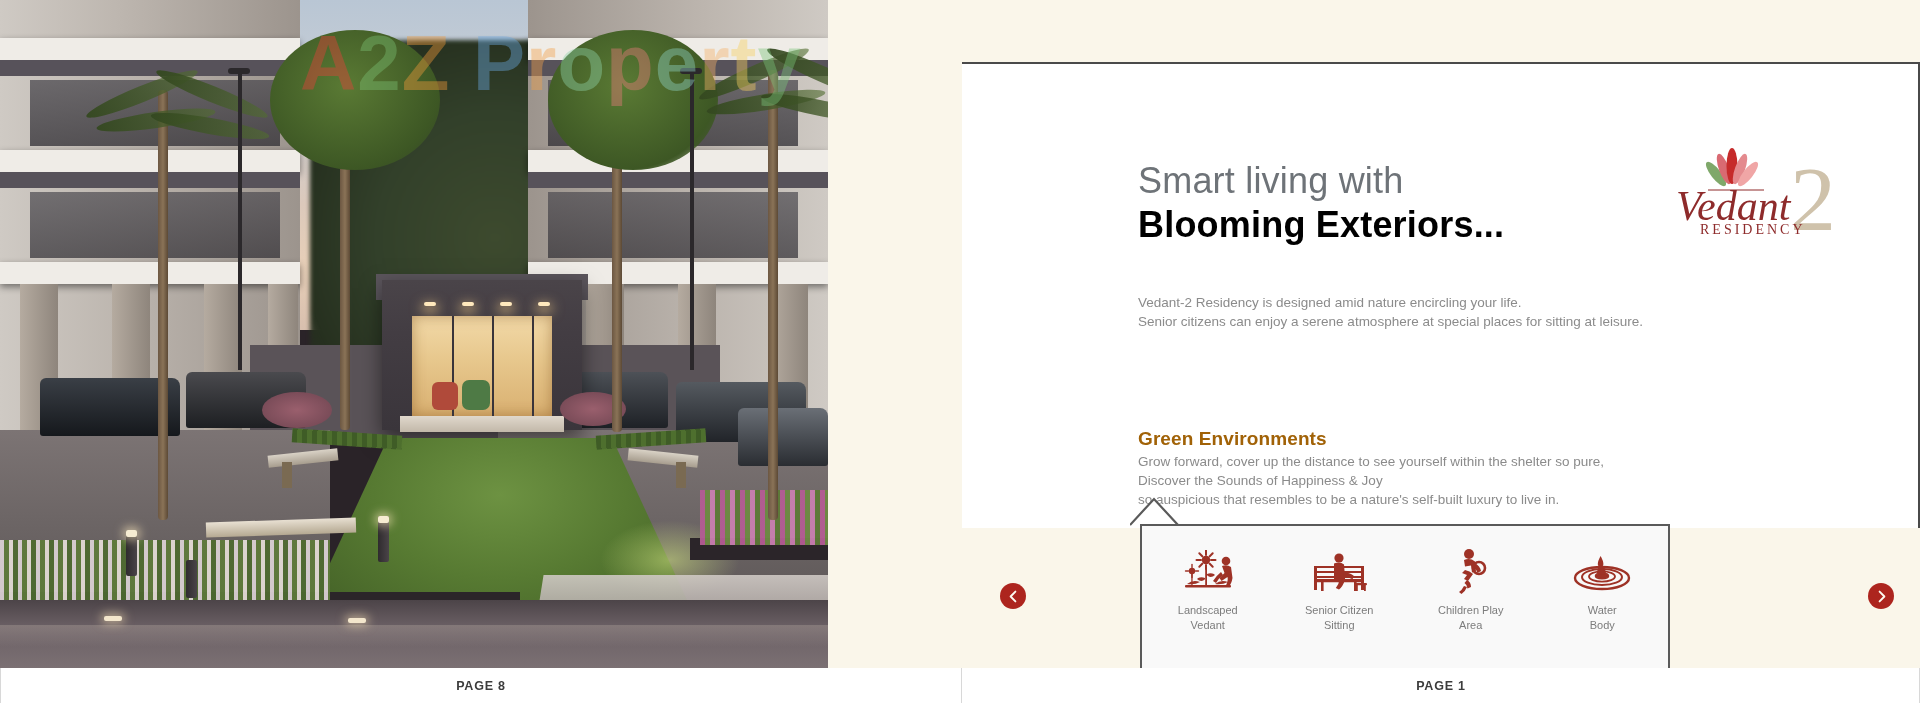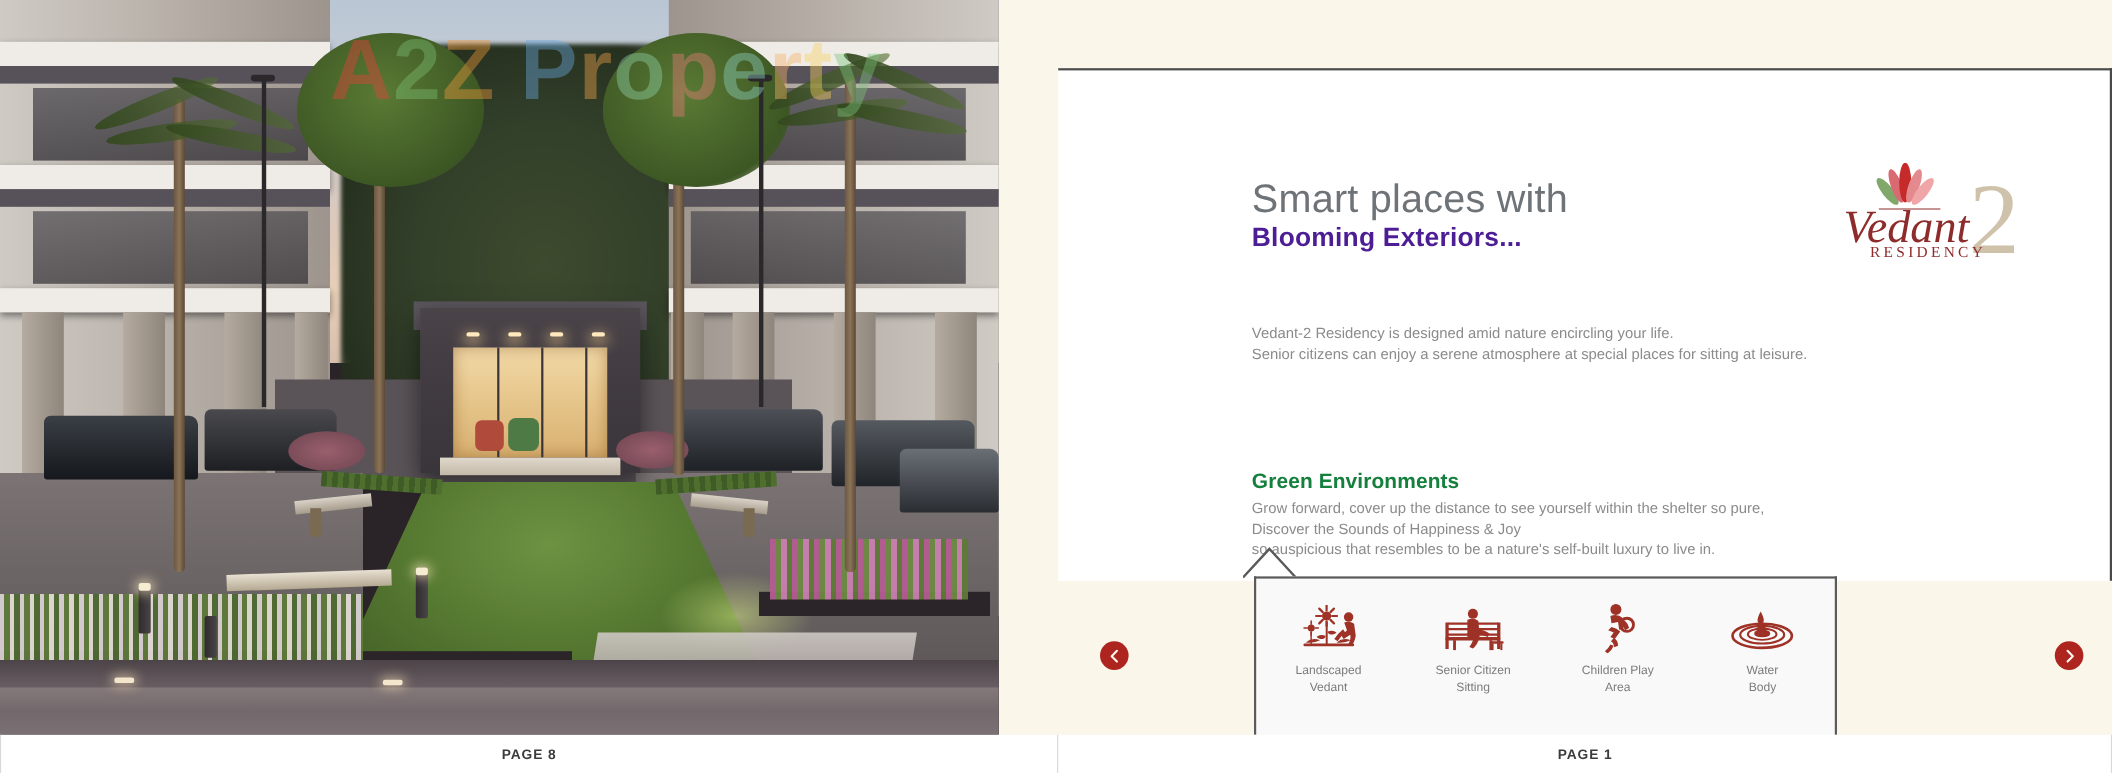--- a/index.html
+++ b/index.html
@@ -2,21 +2,21 @@
 <html><head>
 <meta charset="utf-8">
 <style>
   * { margin:0; padding:0; box-sizing:border-box; }
   html,body { width:1920px; height:703px; overflow:hidden; background:#fff;
               font-family:"Liberation Sans", sans-serif; }
 
   #viewer { position:relative; width:1920px; height:703px; background:#faf6ea; }
 
   
-  .photo-pane { position:absolute; left:0; top:0; width:908px; height:668px; overflow:hidden; background:#2a2328; }
+  .photo-pane { position:absolute; left:0; top:0; width:828px; height:668px; overflow:hidden; background:#2a2328; }
 
   .sky { position:absolute; left:0; top:0; width:100%; height:330px;
          background:linear-gradient(180deg,#b9c6d4 0%,#c9cfd6 30%,#dcc9bb 62%,#e7cfb8 80%,#d8bfae 100%); }
 
   
   .bgtrees { position:absolute; left:310px; top:40px; width:370px; height:330px;
              background:radial-gradient(ellipse at 50% 60%, #3d4a2e 0%, #32402a 45%, #26301f 75%, rgba(38,48,31,0) 100%);
              filter:blur(2px); }
   .bgtrees2 { position:absolute; left:600px; top:70px; width:300px; height:300px;
              background:radial-gradient(ellipse at 45% 55%, #44512f 0%, #35412a 55%, rgba(53,65,42,0) 100%);
@@ -104,27 +104,27 @@
   .wm-p2{color:#e87b7b;} .wm-e{color:#8fd3c4;} .wm-rr{color:#f4b36a;}
   .wm-t{color:#f7d060;} .wm-y{color:#7bc47b;}
 
   
   .cream { position:absolute; left:962px; top:0; width:958px; height:668px; background:#faf6ea; }
   .page-white { position:absolute; left:962px; top:62px; width:958px; height:466px;
                 background:#ffffff; border-top:2px solid #4a4a4a; border-right:2px solid #4a4a4a; }
 
   .headline { position:absolute; left:1138px; top:160px; width:470px; }
   .hl1 { font-size:36px; color:#6e7378; font-weight:400; line-height:1.15; letter-spacing:.2px; }
-  .hl2 { font-size:24px; color:#4c1d95; font-weight:700; line-height:1.2; margin-top:2px; letter-spacing:.2px; }
+  .hl2 { font-size:36px; color:#000000; font-weight:700; line-height:1.2; margin-top:2px; letter-spacing:.2px; }
 
   .lead { position:absolute; left:1138px; top:293px; width:520px;
           font-size:13.5px; line-height:1.42; color:#8b8b8b; }
 
   .green-sec { position:absolute; left:1138px; top:428px; width:520px; }
-  .green-title { font-size:19px; font-weight:700; color:#15803d; letter-spacing:.1px; }
+  .green-title { font-size:19px; font-weight:700; color:#a16207; letter-spacing:.1px; }
   .green-body { margin-top:3px; font-size:13.5px; line-height:1.4; color:#8b8b8b; }
 
   
   .logo { position:absolute; left:1672px; top:148px; width:200px; height:90px; }
 
   
   .strip { position:absolute; left:1140px; top:524px; width:530px; height:144px;
            background:#f9f9f9; border-left:2px solid #5a5a5a; border-right:2px solid #5a5a5a;
            border-top:2px solid #5a5a5a; }
   .notch { position:absolute; left:1130px; top:497px; width:70px; height:30px; }
@@ -266,21 +266,21 @@
 
     <div class="watermark">
       <span class="wm-a">A</span><span class="wm-2">2</span><span class="wm-z">Z</span><span> </span><span class="wm-p">P</span><span class="wm-r">r</span><span class="wm-o">o</span><span class="wm-p2">p</span><span class="wm-e">e</span><span class="wm-rr">r</span><span class="wm-t">t</span><span class="wm-y">y</span>
     </div>
   </div>
 
   <div class="cream"></div>
   <div class="page-white"></div>
 
   <div class="headline">
-    <div class="hl1">Smart places with</div>
+    <div class="hl1">Smart living with</div>
     <div class="hl2">Blooming Exteriors...</div>
   </div>
 
   <div class="lead">
     <div>Vedant-2 Residency is designed amid nature encircling your life.</div>
     <div>Senior citizens can enjoy a serene atmosphere at special places for sitting at leisure.</div>
   </div>
 
   <div class="green-sec">
     <div class="green-title">Green Environments</div>

